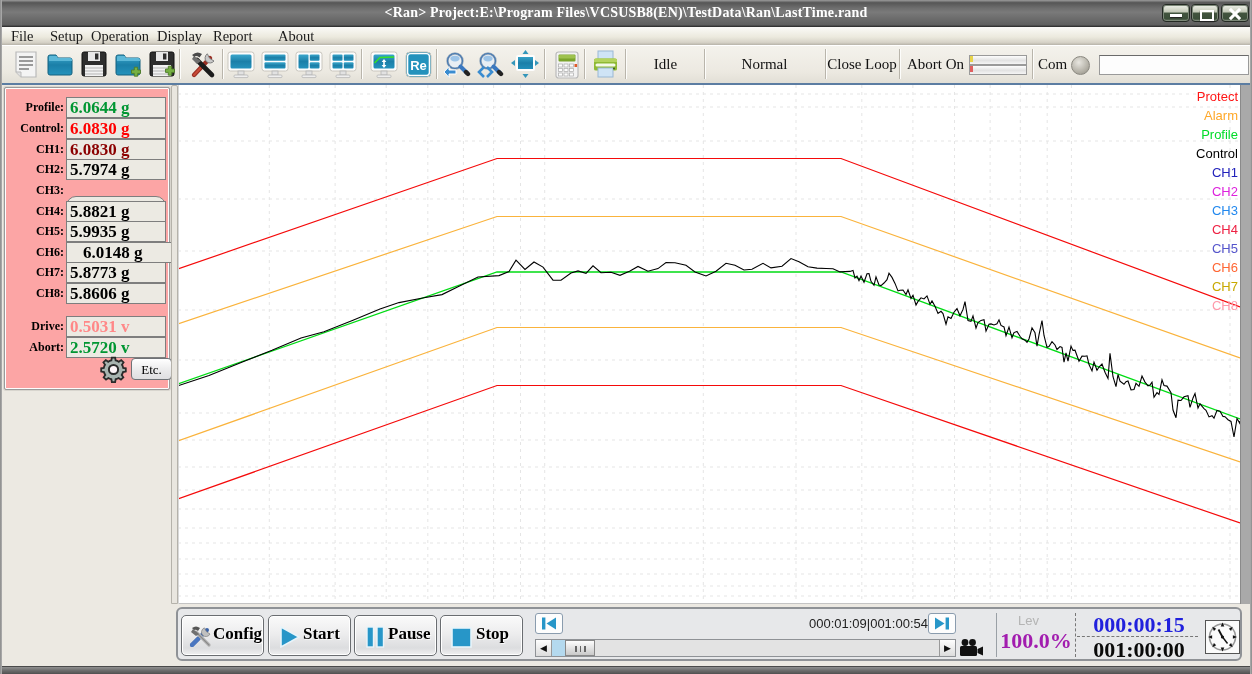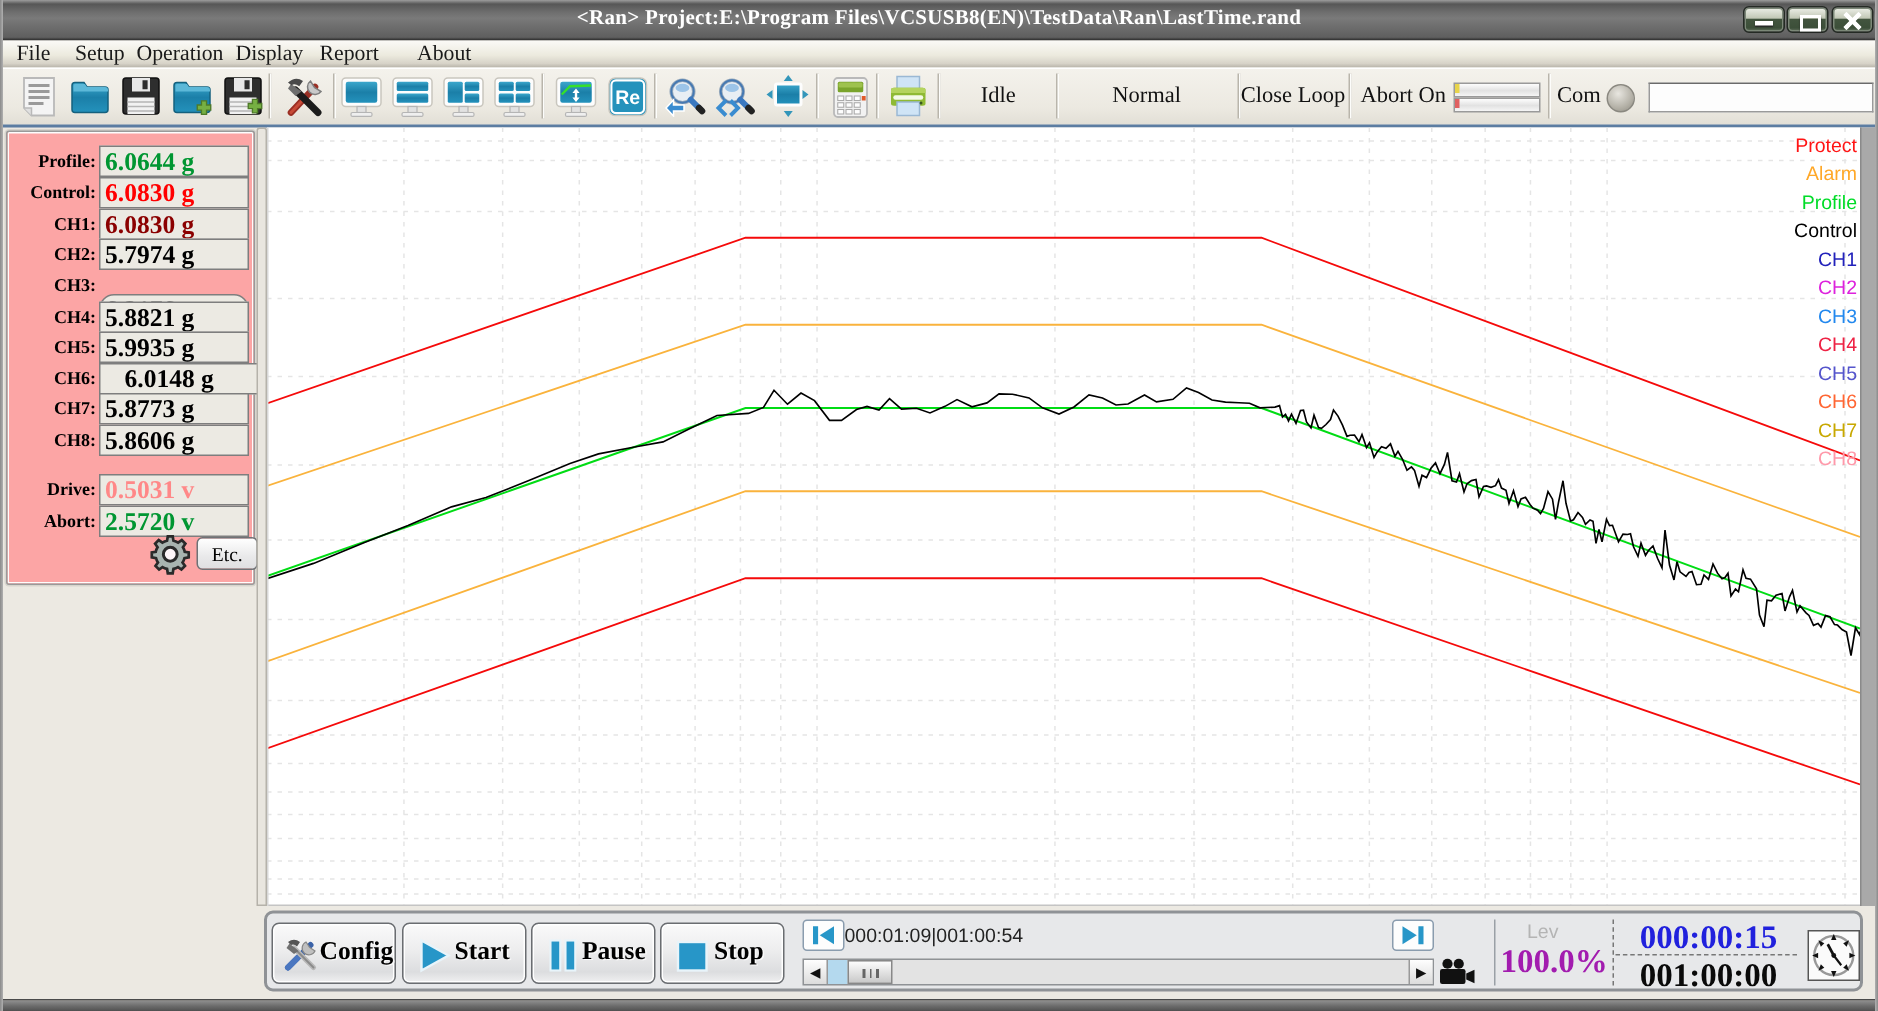--- a/index.html
+++ b/index.html
@@ -401,21 +401,21 @@
     <div class="pbtn" style="left:357px;top:4px;width:28px;height:21px;">
 <svg width="26" height="19" viewBox="0 0 26 19">
         <rect x="6" y="3.5" width="3.4" height="12" fill="#2796c8"></rect>
 <path d="M 20,3.5 L 10.5,9.5 L 20,15.5 Z" fill="#2796c8"></path>
       </svg></div>
     <div class="pbtn" style="left:750px;top:4px;width:28px;height:21px;">
 <svg width="26" height="19" viewBox="0 0 26 19">
         <path d="M 6,3.5 L 15.5,9.5 L 6,15.5 Z" fill="#2796c8"></path>
 <rect x="16.6" y="3.5" width="3.4" height="12" fill="#2796c8"></rect>
       </svg></div>
-    <div class="abs" style="left:385px;top:7px;width:365px;text-align:left;font-family:'Liberation Sans',sans-serif;font-size:13px;color:#222;">000:01:09|001:00:54</div>
+    <div class="abs" style="left:385px;top:7px;width:365px;text-align:right;font-family:'Liberation Sans',sans-serif;font-size:13px;color:#222;">000:01:09|001:00:54</div>
     <div class="abs" style="left:357px;top:30px;width:421px;height:18px;border:1px solid #8f9296;background:#e3e3e3;box-sizing:border-box;">
 <div class="abs" style="left:0;top:0;width:15px;height:16px;background:linear-gradient(#fefefe,#dcdcdc);border-right:1px solid #999;text-align:center;font-size:9px;line-height:16px;color:#111;font-family:'Liberation Sans',sans-serif;">◀</div>
 <div class="abs" style="left:16px;top:0;width:13px;height:16px;background:#b4d9ee;"></div>
 <div class="abs" style="left:29px;top:0;width:30px;height:16px;background:linear-gradient(#fdfdfd,#c9c9c9);border:1px solid #888;box-sizing:border-box;">
   <div class="abs" style="left:9px;top:4.5px;width:1.6px;height:6px;background:#666;"></div>
   <div class="abs" style="left:13.5px;top:4.5px;width:1.6px;height:6px;background:#666;"></div>
   <div class="abs" style="left:18px;top:4.5px;width:1.6px;height:6px;background:#666;"></div>
 </div>
 <div class="abs" style="right:0;top:0;width:15px;height:16px;background:linear-gradient(#fefefe,#dcdcdc);border-left:1px solid #999;text-align:center;font-size:9px;line-height:16px;color:#111;font-family:'Liberation Sans',sans-serif;">▶</div>
 </div>

